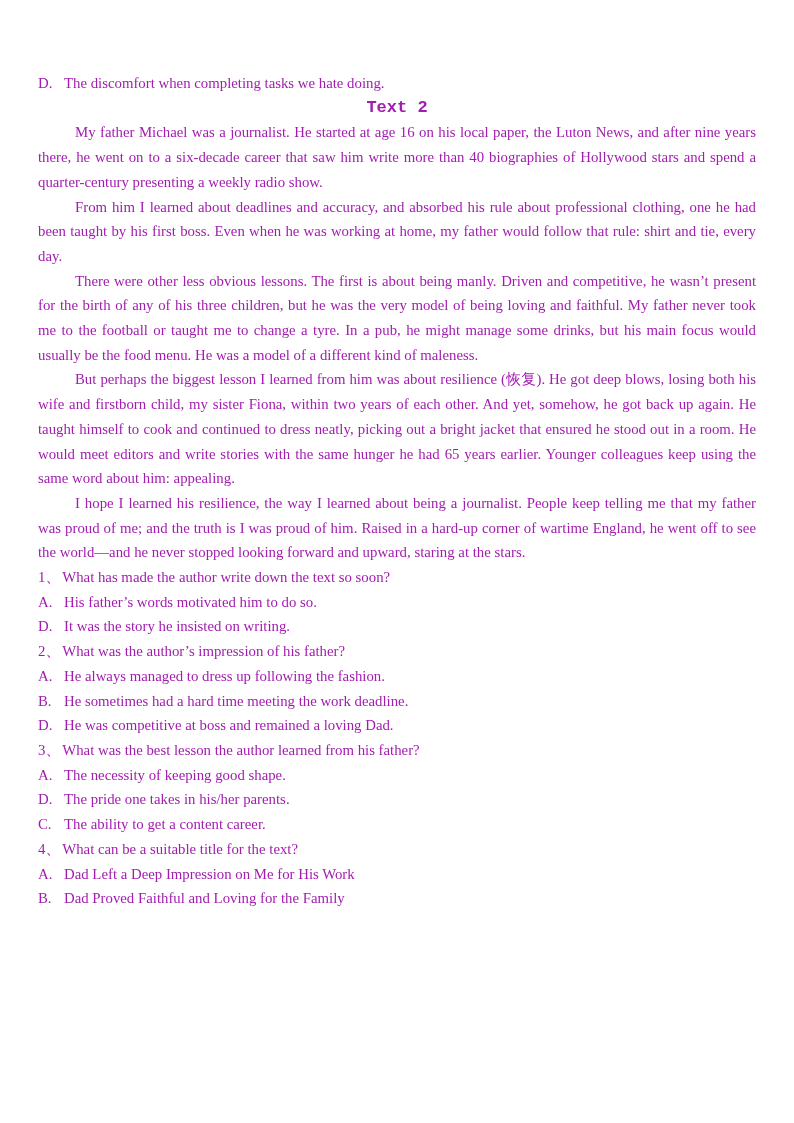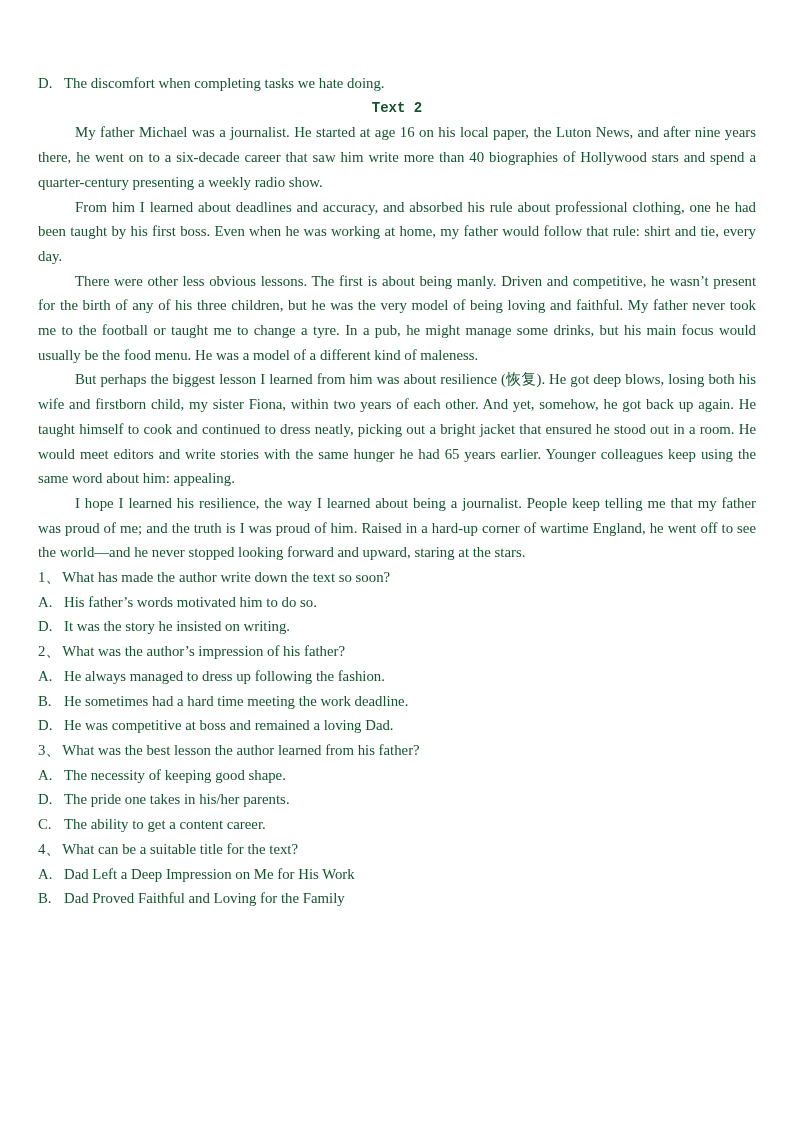--- a/index.html
+++ b/index.html
@@ -11,35 +11,35 @@
     position: relative;
     width: 794px;
     height: 909px;
     margin: 0 auto;
     background: #ffffff;
     box-sizing: border-box;
     padding: 71px 38px 0 38px;
     font-family: "Liberation Serif", serif;
     font-size: 14.8px;
     line-height: 24.7px;
-    color: #14532d;
+    color: #a21caf;
     overflow: hidden;
   }
   .line {
     white-space: normal;
   }
   .opt-label {
     display: inline-block;
     min-width: 26px;
   }
   .heading {
     text-align: center;
     font-family: "Liberation Mono", "DejaVu Sans Mono", monospace;
     font-weight: bold;
-    font-size: 14px;
+    font-size: 17px;
   }
   .para {
     margin: 0;
     text-indent: 37px;
     text-align: justify;
   }
   .q-num {
     margin-right: 2px;
   }
 </style>

